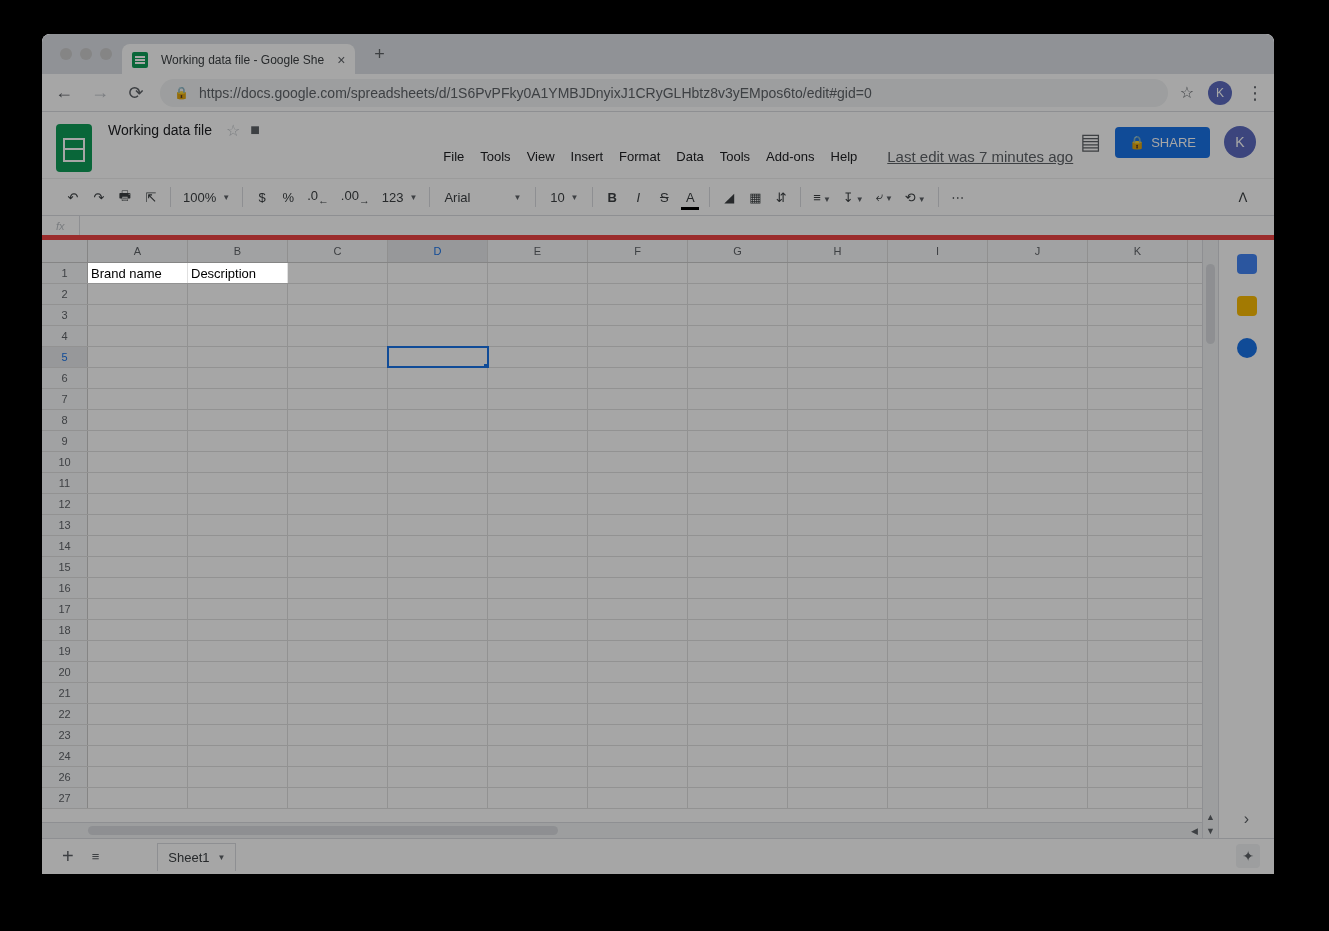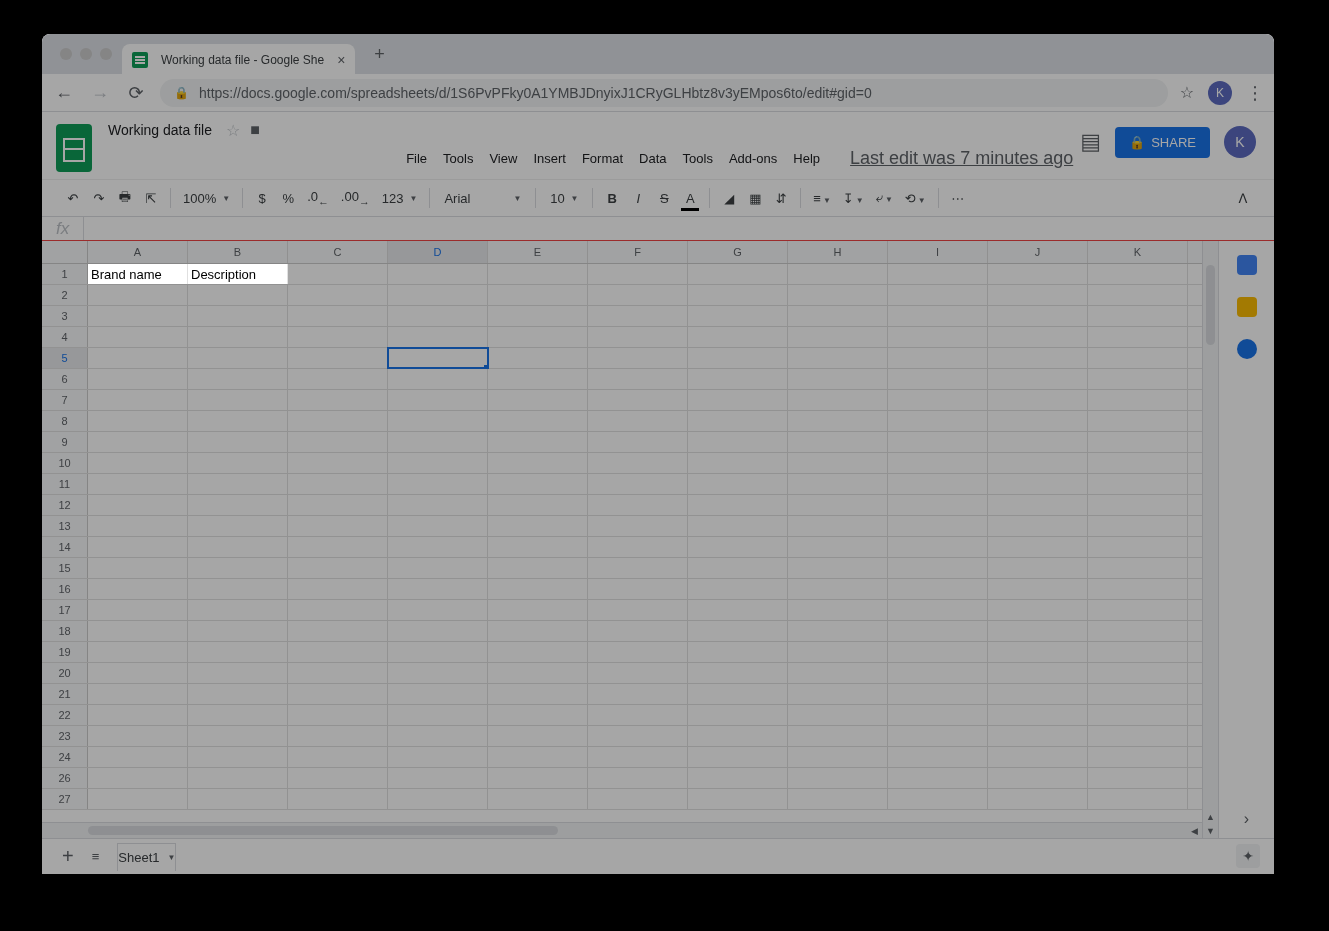--- a/index.html
+++ b/index.html
@@ -36,40 +36,40 @@
     .sheets-logo { width: 36px; height: 48px; background: #0f9d58; border-radius: 4px; margin: 4px 12px 0 4px; position: relative; }
     .sheets-logo::after { content: ''; position: absolute; left: 7px; right: 7px; top: 14px; bottom: 10px; border: 2px solid #fff; }
     .sheets-logo::before { content: ''; position: absolute; left: 7px; right: 7px; top: 50%; height: 2px; background: #fff; z-index: 1; }
     .title-area { flex: 1; }
     .title-row { display: flex; align-items: center; gap: 10px; }
     .doc-title { font-size: 14px; color: #202124; padding: 2px 4px; }
     .star { color: #bdc1c6; font-size: 16px; }
     .folder { color: #5f6368; font-size: 16px; }
     .menus { display: flex; gap: 2px; font-size: 13px; color: #202124; margin-top: 4px; align-items: center; justify-content: flex-end; }
     .menus span { padding: 4px 7px; cursor: pointer; }
-    .last-edit { color: #5f6368; text-decoration: underline; margin-left: 14px; font-size: 18px; }
+    .last-edit { color: #5f6368; text-decoration: underline; margin-left: 14px; font-size: 15px; }
     .header-right { display: flex; align-items: center; gap: 14px; padding-right: 8px; padding-top: 6px; }
     .comments-ico { color: #5f6368; font-size: 22px; }
     .share-btn { background: #1a73e8; color: #fff; padding: 8px 14px; border-radius: 4px; font-size: 13px; font-weight: 500; display: flex; align-items: center; gap: 6px; }
     .avatar-lg { width: 32px; height: 32px; border-radius: 50%; background: #5c6bc0; color: #fff; display: flex; align-items: center; justify-content: center; font-size: 14px; }
     
     
     .toolbar { height: 38px; border-top: 1px solid #eee; border-bottom: 1px solid #dadce0; display: flex; align-items: center; padding: 0 20px; gap: 4px; font-size: 13px; color: #3c4043; margin-top: 6px; }
     .tb { padding: 4px 4px; min-width: 22px; text-align: center; cursor: pointer; color: #3c4043; }
     .tb-sep { width: 1px; height: 20px; background: #dadce0; margin: 0 4px; }
     .zoom { display: flex; align-items: center; gap: 4px; padding: 0 4px; }
     .dd-caret { font-size: 8px; color: #5f6368; margin-left: 2px; }
     .font-sel { display: flex; align-items: center; min-width: 80px; padding: 0 6px; justify-content: flex-end; gap: 41px; }
     .font-size-sel { display: flex; align-items: center; min-width: 40px; padding: 0 6px; justify-content: space-between; }
     .text-color { position: relative; }
     .text-color::after { content:''; position:absolute; left:2px; right:2px; bottom:-1px; height:3px; background:#000; }
     .collapse { margin-left: auto; }
     
     
-    .formula-bar { height: 24px; border-bottom: 1px solid #ef4444; display: flex; align-items: center; font-size: 17px; }
+    .formula-bar { height: 24px; border-bottom: 5px solid #ef4444; display: flex; align-items: center; font-size: 11px; }
     .fx { font-style: italic; color: #bdc1c6; padding: 0 14px; border-right: 1px solid #dadce0; height: 100%; display: flex; align-items: center; }
     
     
     .main-area { flex: 1; display: flex; overflow: hidden; position: relative; }
     .grid-wrap { flex: 1; display: flex; flex-direction: column; overflow: hidden; }
     .col-headers { display: flex; height: 23px; background: #f8f9fa; border-bottom: 1px solid #ccc; }
     .corner { width: 46px; background: #f8f9fa; border-right: 1px solid #ccc; }
     .col-h { width: 100px; border-right: 1px solid #ddd; text-align: center; font-size: 11px; color: #5f6368; line-height: 23px; }
     .rows { flex: 1; overflow: hidden; }
     .row { display: flex; height: 21px; border-bottom: 1px solid #e0e0e0; }
@@ -83,21 +83,21 @@
     
     .side-panel { width: 56px; border-left: 1px solid #dadce0; display: flex; flex-direction: column; align-items: center; padding-top: 14px; gap: 22px; position: relative; }
     .side-ico { width: 20px; height: 20px; border-radius: 4px; }
     .cal { background: #4285f4; }
     .keep { background: #fbbc04; }
     .tasks { background: #1a73e8; border-radius: 50%; }
     .side-chev { position: absolute; bottom: 10px; color: #5f6368; font-size: 16px; }
     
     
     .sheet-tabs { height: 36px; border-top: 1px solid #dadce0; display: flex; align-items: center; padding: 0 20px; gap: 18px; font-size: 13px; color: #3c4043; position: relative; }
-    .sheet-tab { background: #fff; border: 1px solid #dadce0; border-bottom: none; padding: 6px 0; border-radius: 0 0 0 0; display: flex; align-items: center; gap: 6px; margin-bottom: -1px; }
+    .sheet-tab { background: #fff; border: 1px solid #dadce0; border-bottom: none; padding: 6px 10px; border-radius: 0 0 0 0; display: flex; align-items: center; gap: 6px; margin-bottom: -1px; margin-left: 40px; }
     .explore { position: absolute; right: 14px; bottom: 6px; width: 24px; height: 24px; background: #f1f3f4; border-radius: 4px; display:flex; align-items:center; justify-content:center; color:#5f6368; font-size: 14px; }
     
     
     .vscroll { position: absolute; right: 56px; top: 0; bottom: 0; width: 16px; background: #f1f3f4; border-left: 1px solid #dadce0; }
     .vscroll-thumb { position:absolute; left:3px; right:3px; top:24px; height: 80px; background: #dadce0; border-radius: 5px; }
     .vscroll-arrow { position:absolute; left:0; right:0; text-align:center; font-size:9px; color:#5f6368; }
     .hscroll { height: 16px; background: #f1f3f4; border-top: 1px solid #dadce0; display: flex; position: relative; }
     .hscroll-thumb { position:absolute; left:46px; width: 470px; top:3px; bottom:3px; background:#dadce0; border-radius:5px; }
     .hscroll-arrow { position:absolute; top:0; bottom:0; display:flex; align-items:center; font-size:9px; color:#5f6368; padding: 0 4px;}
   </style>

